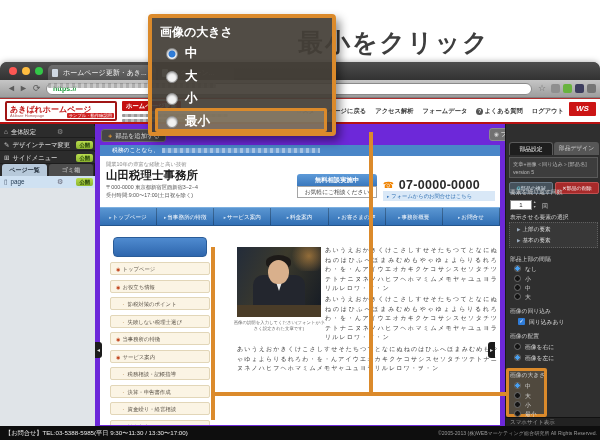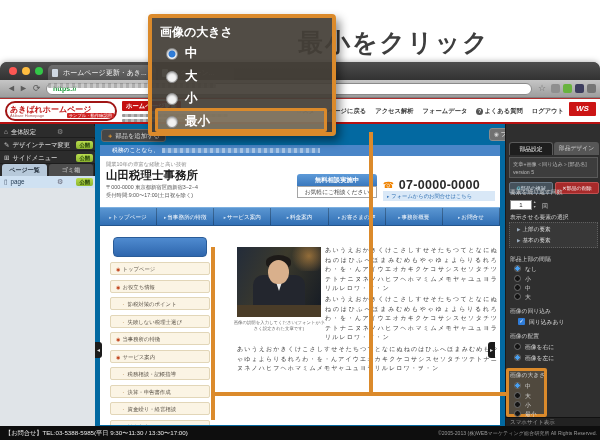--- a/index.html
+++ b/index.html
@@ -32,37 +32,37 @@
 .mosaic{background:repeating-linear-gradient(90deg,#9a9a9a 0 3px,#bdbdbd 3px 6px);border-radius:1px}
 .urlmosaic{position:absolute;left:48px;top:3px;width:168px;height:5px;opacity:.8}
 .star{position:absolute;left:538px;top:3px;font-size:9px;color:#6e6e6e}
 .ext{position:absolute;top:4px;width:9px;height:9px;border-radius:2px}
 .e1{left:551px;background:#8f8f8f}.e2{left:563px;background:#69b33e}
 .e3{left:575px;background:#3d3d5e}.e4{left:587px;background:#757575}
 
 
 .banner{position:absolute;left:0;top:36px;width:600px;height:26px;background:#fff;
   border-top:1px solid #b03030;border-bottom:2px solid #b81212}
-.logobox{position:absolute;left:5px;top:2px;width:112px;height:20px;border:2px solid #a01515;border-radius:10px;background:#fff}
+.logobox{position:absolute;left:5px;top:2px;width:112px;height:20px;border:2px solid #a01515;border-radius:2px;background:#fff}
 .logo-main{position:absolute;left:3px;top:1px;font-size:8px;font-weight:bold;color:#c01414;white-space:nowrap;font-family:"Liberation Serif","DejaVu Serif",serif}
 .logo-sub{position:absolute;left:3px;top:10px;font-size:4px;color:#b06060;white-space:nowrap}
 .logo-badge{position:absolute;right:1px;bottom:1px;font-size:4.3px;color:#fff;background:#d02525;padding:0 2px;border-radius:1px;white-space:nowrap}
 .upd-badge{position:absolute;left:122px;top:2px;height:10px;line-height:10px;background:#c41111;
   color:#fff;font-size:6.3px;font-weight:bold;padding:0 4px;border-radius:1px}
 .m1{position:absolute;left:122px;top:15px;width:106px;height:3px}
 .m2{position:absolute;left:122px;top:20px;width:88px;height:3px}
 .pnav{position:absolute;right:36px;top:0;height:24px;display:flex;align-items:center;gap:9px;font-size:6.3px;font-weight:bold;color:#3d3d3d;white-space:nowrap}
 .pnav .pi{font-size:6.5px;margin-right:1px;color:#333}
 .qmark{display:inline-block;width:7px;height:7px;border-radius:50%;background:#555;color:#fff;
   font-size:5px;line-height:7px;text-align:center;margin-right:1px;font-weight:bold}
 .wslogo{position:absolute;right:4px;top:3px;width:27px;height:14px;background:#cc1414;color:#fff;
   font-size:8px;font-weight:bold;font-style:italic;text-align:center;line-height:14px;border-radius:1px}
 
 
-.editor{position:absolute;left:0;top:62px;width:543px;height:302px;background:#0369a1}
+.editor{position:absolute;left:0;top:62px;width:543px;height:302px;background:#6d28d9}
 .lsb{position:absolute;left:0;top:0;width:95px;height:302px;background:#2c2c2c;border-right:1px solid #1a1a1a}
 .srow{position:absolute;left:0;width:95px;height:12px;background:#2c2c2c;border-bottom:1px solid #1e1e1e;
   color:#ececec;font-size:6.3px;line-height:12px;white-space:nowrap}
 .srow .si{margin:0 3px 0 4px;font-size:6.5px;color:#cfcfcf}
 .gear{position:absolute;left:57px;top:0;font-size:7px;color:#8d8d8d}
 .pub{position:absolute;right:2px;top:2px;height:8px;line-height:8px;padding:0 3px;border-radius:2px;
   background:linear-gradient(#b9dc4e,#8cb52e);color:#23400a;font-size:5.3px;font-weight:bold}
 .ltab{position:absolute;top:40px;height:12px;font-size:6px;text-align:center;line-height:13px;border-radius:3px 3px 0 0;font-weight:bold}
 .ltab1{left:2px;width:45px;background:#b7c9da;color:#222e3a}
 .ltab2{left:49px;width:44px;background:#4d4d4d;color:#b5b5b5}

